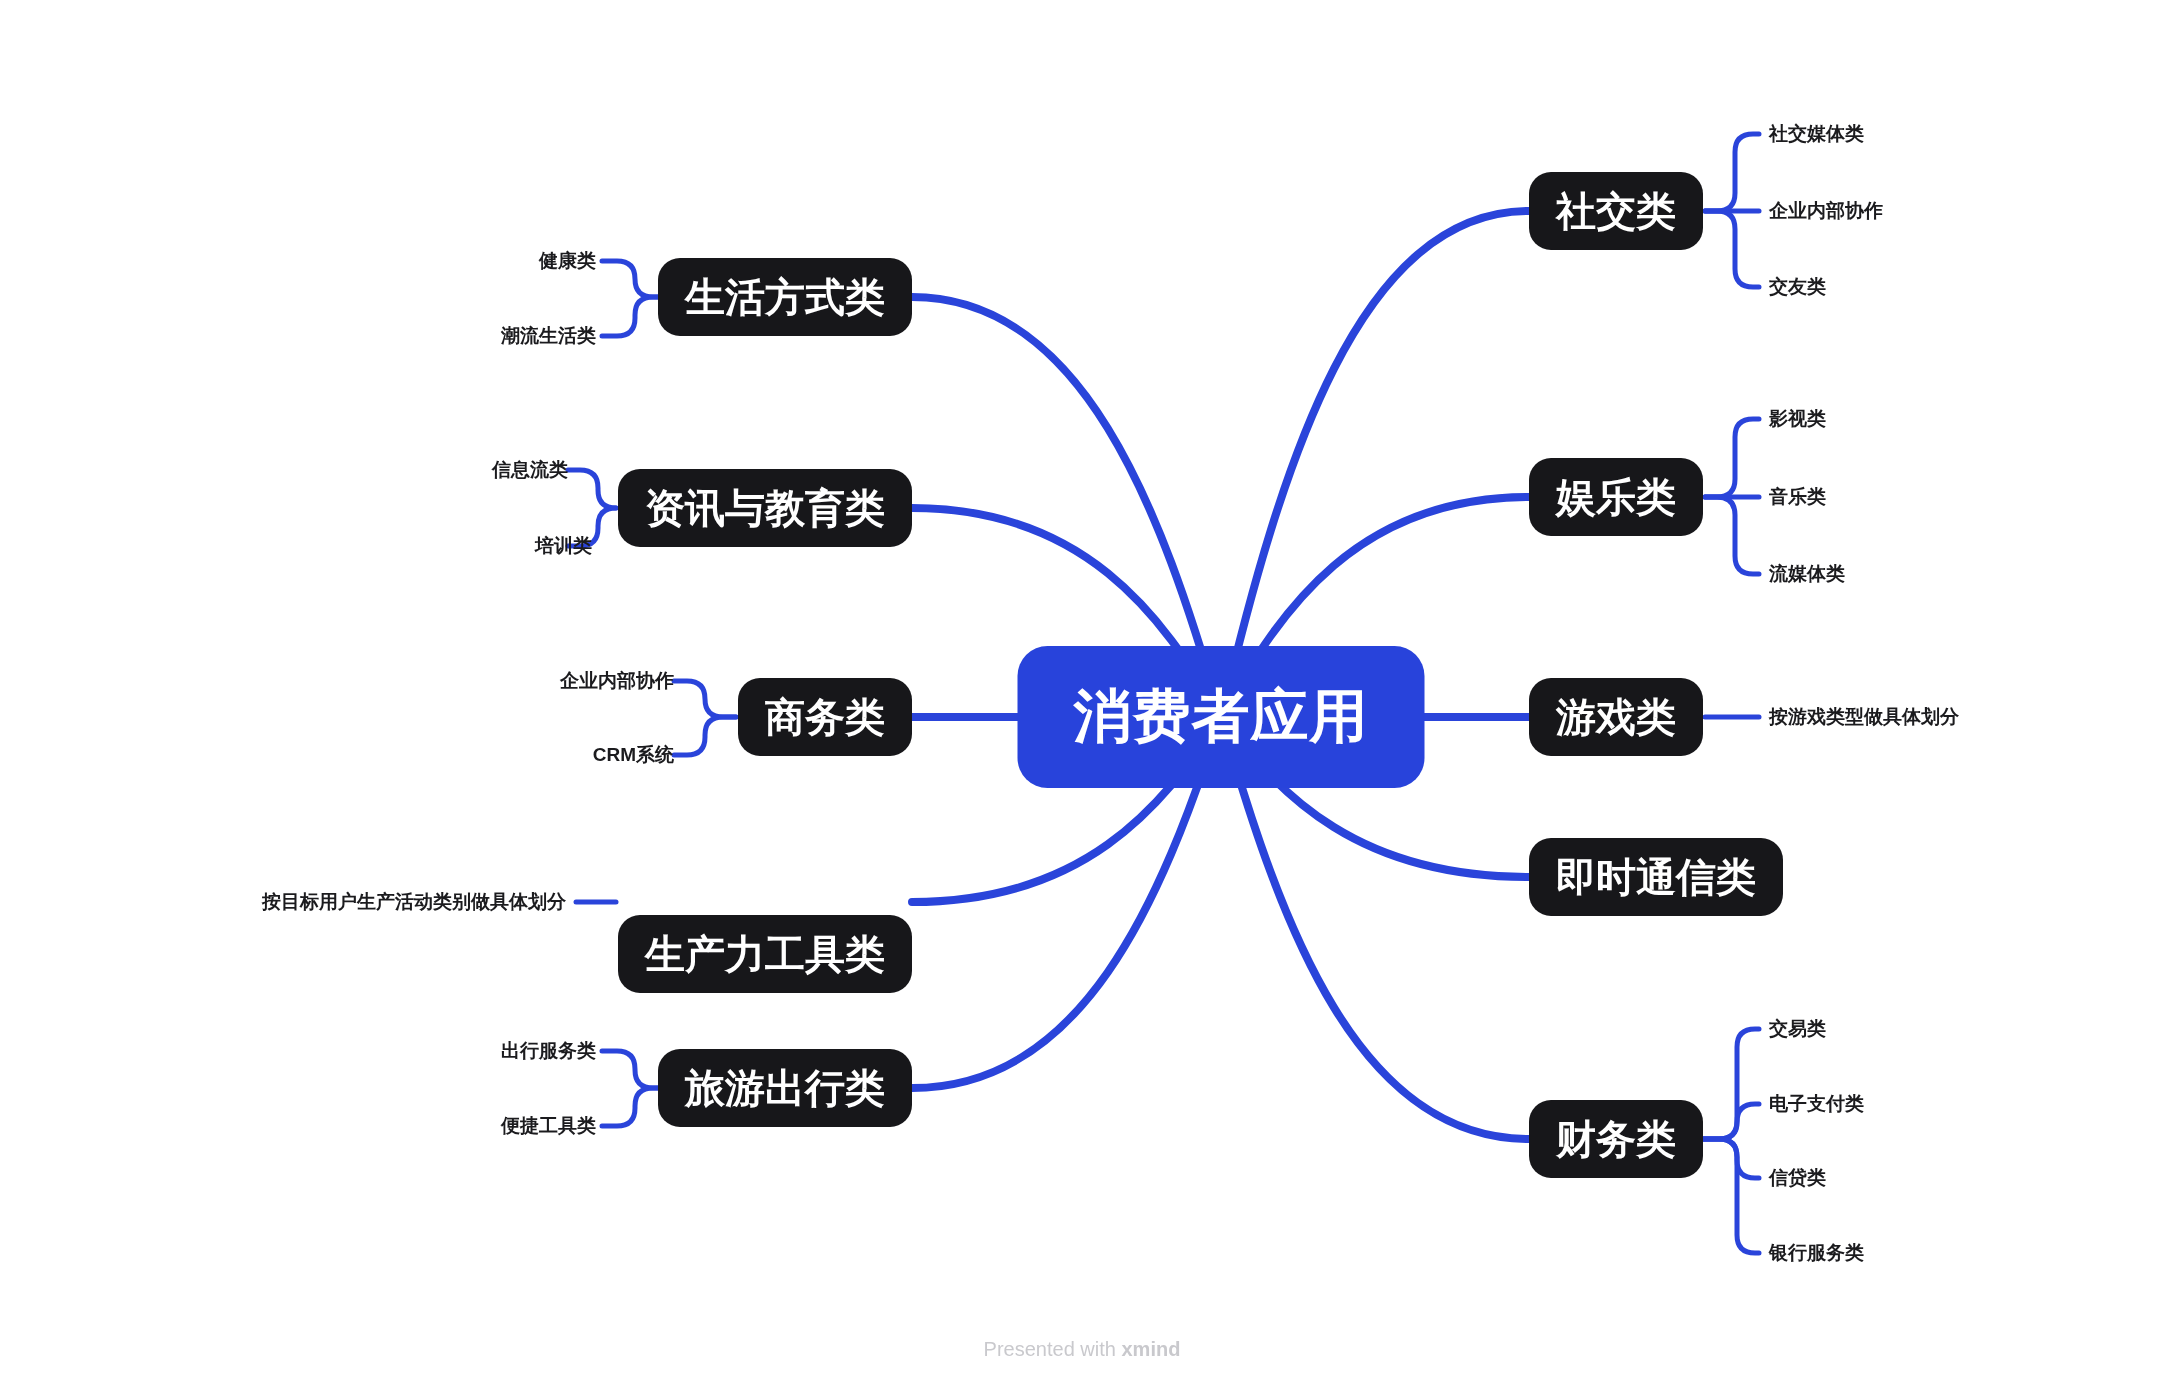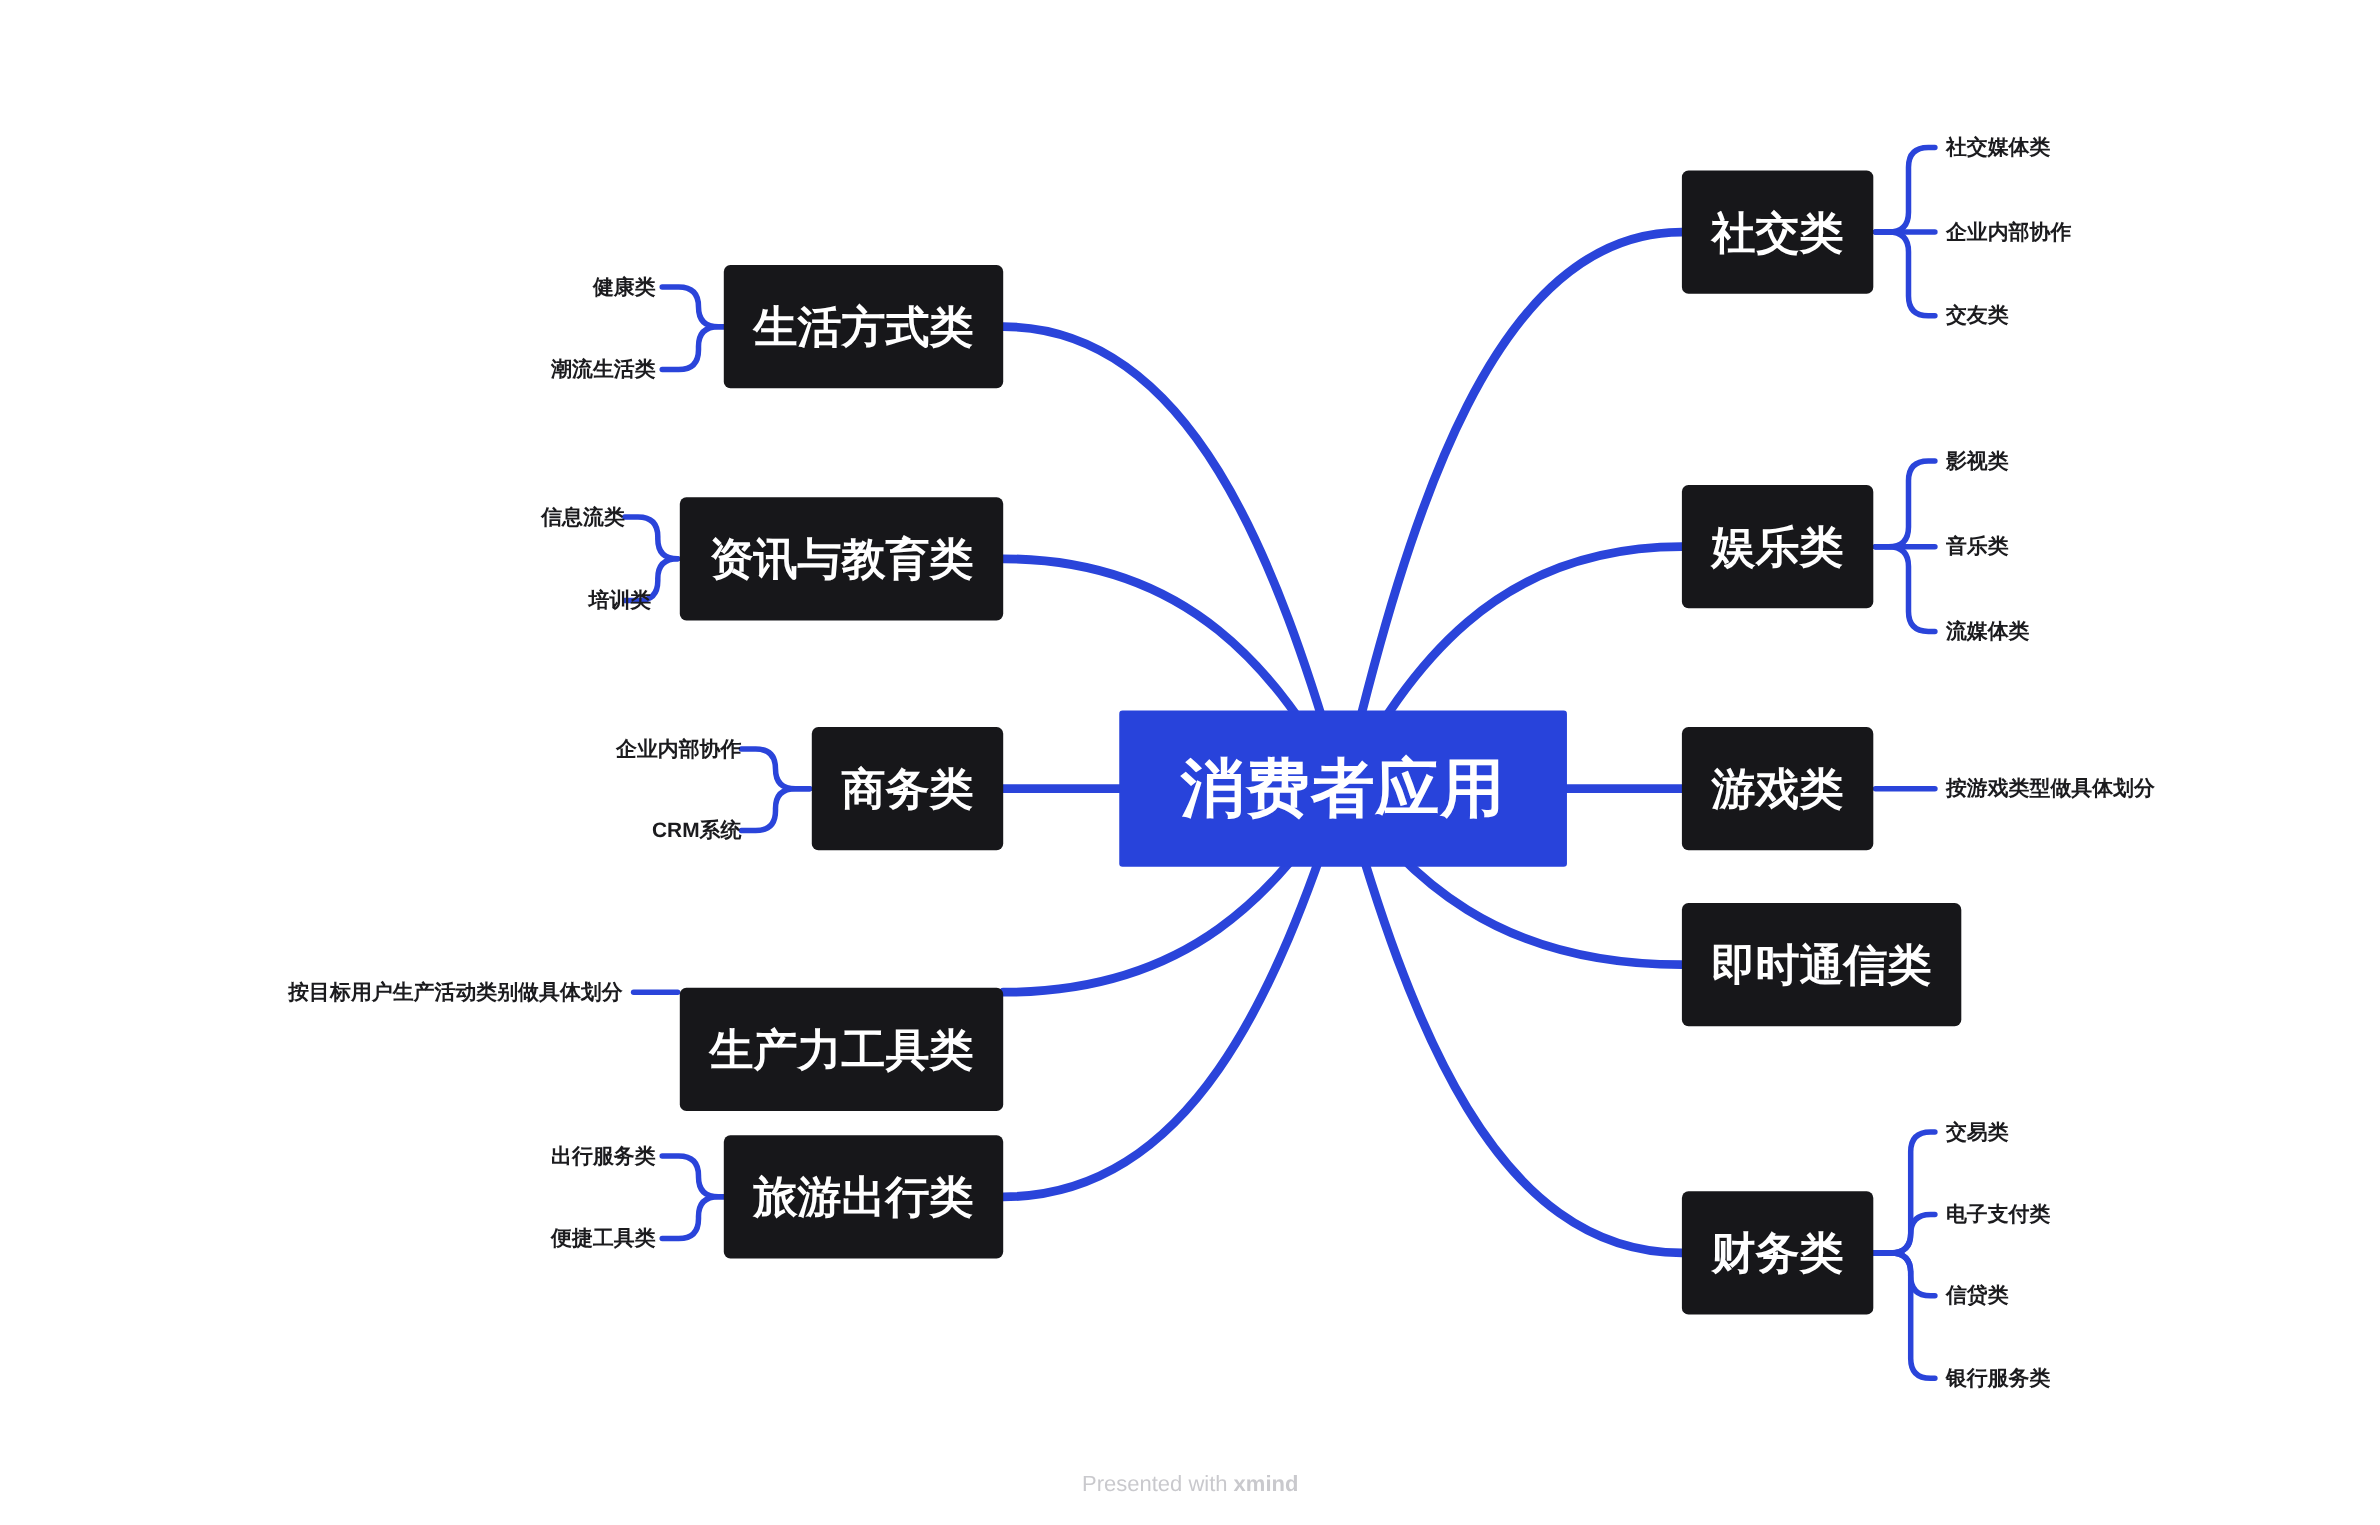--- a/index.html
+++ b/index.html
@@ -32,30 +32,30 @@
     cursor:default;
   }
   .central{
     left:1221px;top:717px;
     transform:translate(-50%,-50%);
     height:142px;
     padding:0 56px;
     background:var(--center_fill);
     color:var(--text_light);
     font-size:58px;font-weight:700;
-    border-radius:3px;
+    border-radius:30px;
     letter-spacing:1px;
   }
   .topic{
-    height:112px;
+    height:78px;
     padding:0 27px;
     background:var(--branch_fill);
     color:var(--text_light);
     font-size:40px;font-weight:700;
-    border-radius:6px;
+    border-radius:22px;
   }
   .child{
     color:var(--text_dark);
     font-size:19px;font-weight:700;
     height:40px;
   }
   .child.r{justify-content:flex-start;}
   .child.l{justify-content:flex-end;}
 
   .watermark{

